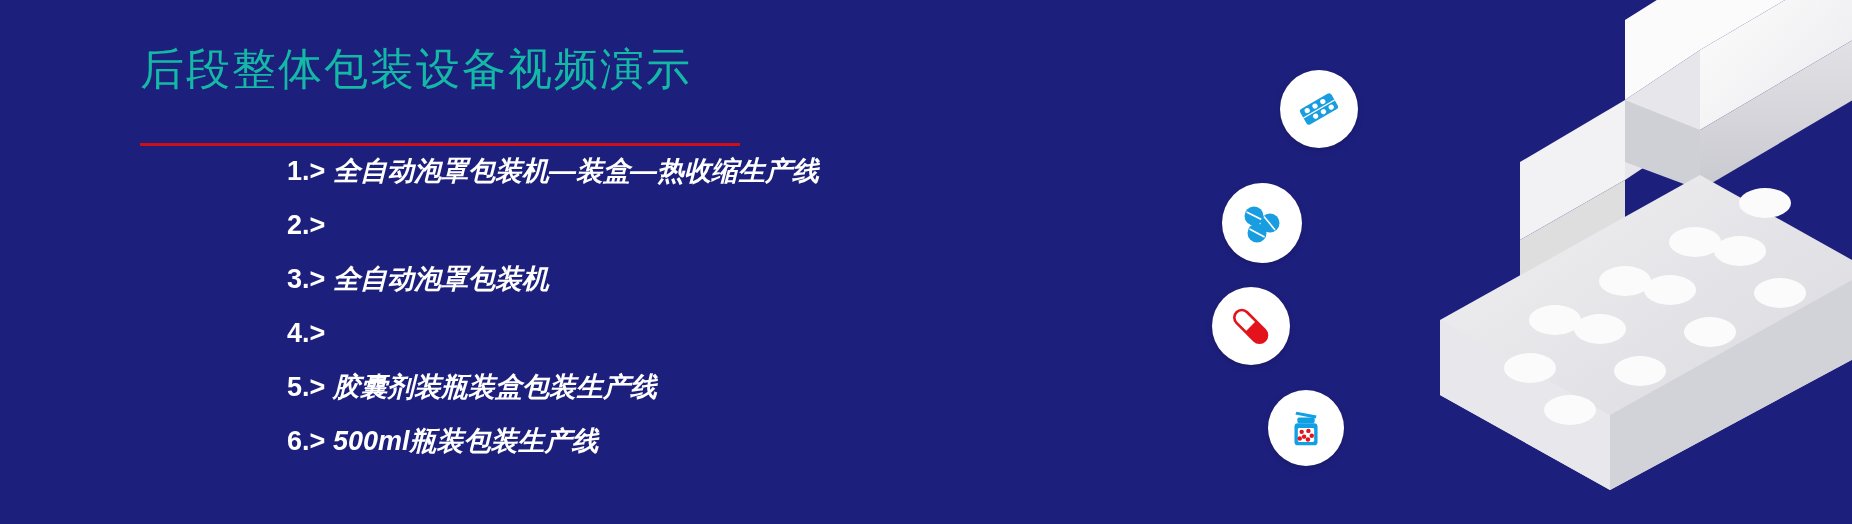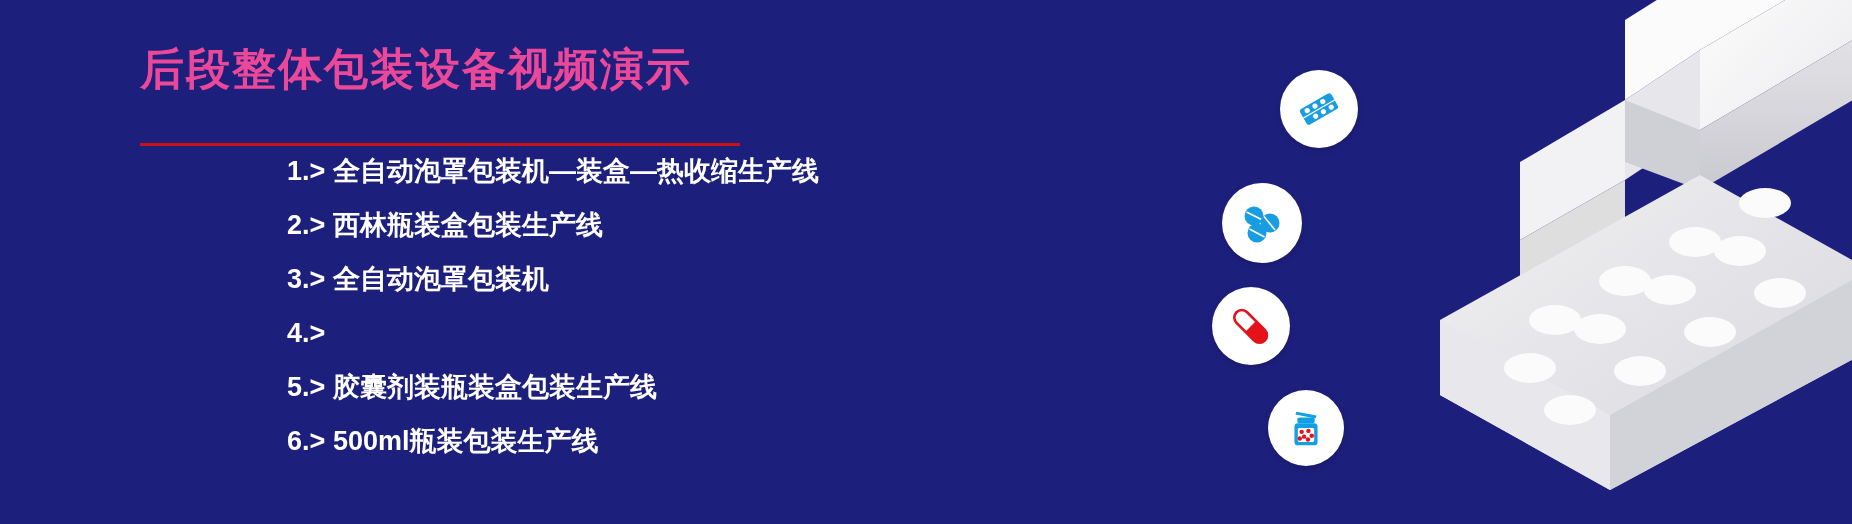--- a/index.html
+++ b/index.html
@@ -9,41 +9,41 @@
     font-family:"Liberation Sans","DejaVu Sans",sans-serif;
   }
   .banner{
     position:relative;width:1852px;height:524px;
     background:#1d1f7d;overflow:hidden;
   }
 
   
   .title{
     position:absolute;left:140px;top:46px;
-    font-size:44px;font-weight:700;letter-spacing:2px;
-    color:#ec4899;white-space:nowrap;line-height:1.05;
+    font-size:44px;font-weight:400;letter-spacing:2px;
+    color:#14b8a6;white-space:nowrap;line-height:1.05;
   }
   .title-rule{
     position:absolute;left:140px;top:143px;
     width:600px;height:3px;background:#cf0f18;
   }
   .list{
     position:absolute;left:287px;top:158px;
     width:860px;
   }
   .list-item{
     display:flex;align-items:baseline;
     color:#ffffff;font-size:27px;font-weight:600;
     line-height:1.0;height:54px;white-space:nowrap;
   }
   .list-index{
     display:inline-block;min-width:46px;
     font-weight:700;letter-spacing:0px;
   }
-  .list-text{display:inline-block;}
+  .list-text{display:inline-block;font-style:italic;}
 
   
   .icon-circle{
     position:absolute;border-radius:50%;
     background:#ffffff;
     display:flex;align-items:center;justify-content:center;
     box-shadow:0 2px 6px rgba(0,0,0,.18);
   }
   #ic-blister{left:1280px;top:70px;width:78px;height:78px;}
   #ic-tablets{left:1222px;top:183px;width:80px;height:80px;}
@@ -63,21 +63,20 @@
   <div class="title">后段整体包装设备视频演示</div>
   <div class="title-rule"></div>
 
   <div class="list">
     <div class="list-item">
       <span class="list-index">1.&gt;</span>
       <span class="list-text">全自动泡罩包装机—装盒—热收缩生产线</span>
     </div>
     <div class="list-item">
       <span class="list-index">2.&gt;</span>
-      <span class="list-text">西林瓶装盒包装生产线</span>
     </div>
     <div class="list-item">
       <span class="list-index">3.&gt;</span>
       <span class="list-text">全自动泡罩包装机</span>
     </div>
     <div class="list-item">
       <span class="list-index">4.&gt;</span>
     </div>
     <div class="list-item">
       <span class="list-index">5.&gt;</span>

